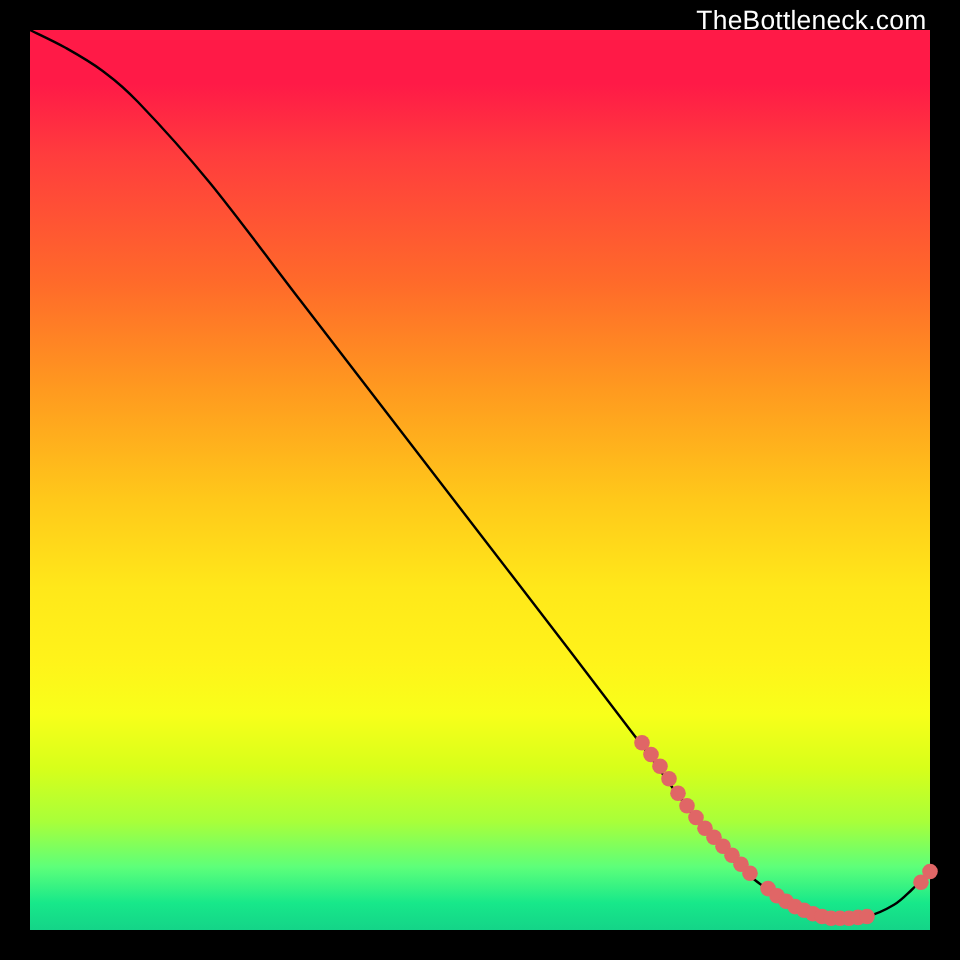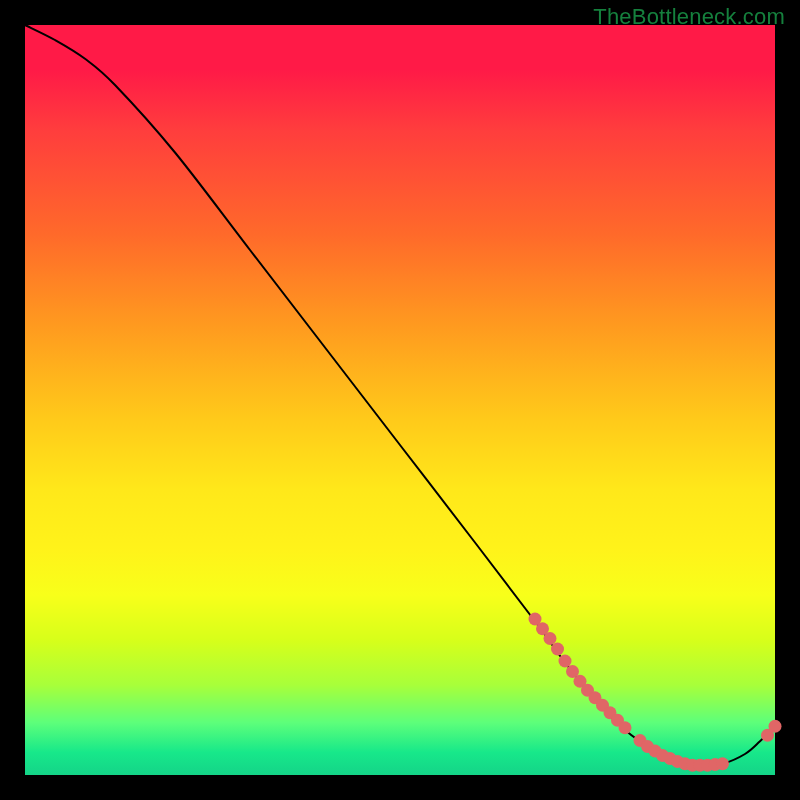--- a/index.html
+++ b/index.html
@@ -37,22 +37,22 @@
       #d7ff1a 82%,
       #a8ff3a 88%,
       #5dff7a 93%,
       #17e88a 97%,
       #14d488 100%
     );
   }
   .watermark {
     position: absolute;
     top: 4px;
-    right: 15px;
-    color: #15803d;
+    right: 28px;
+    color: #ffffff;
     font-size: 22px;
     letter-spacing: 0.2px;
     font-weight: 400;
   }
   svg.overlay {
     position: absolute;
     left: 25px;
     top: 25px;
     width: 750px;
     height: 750px;

